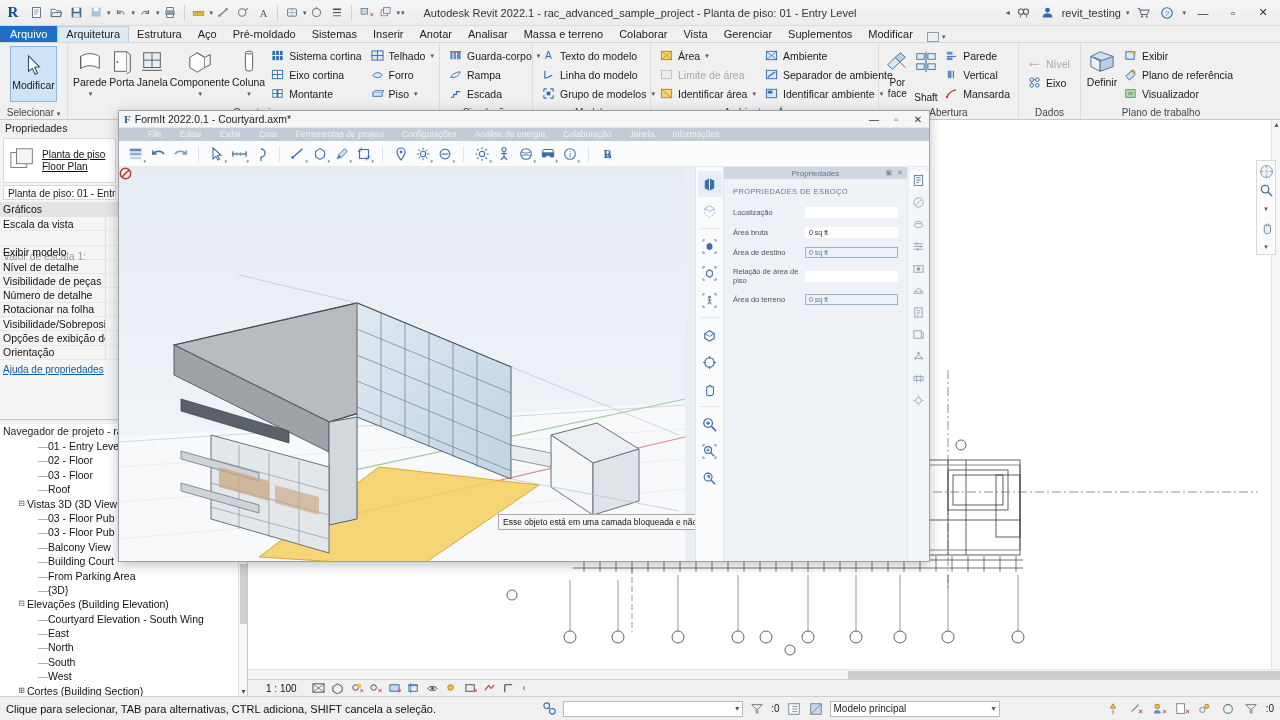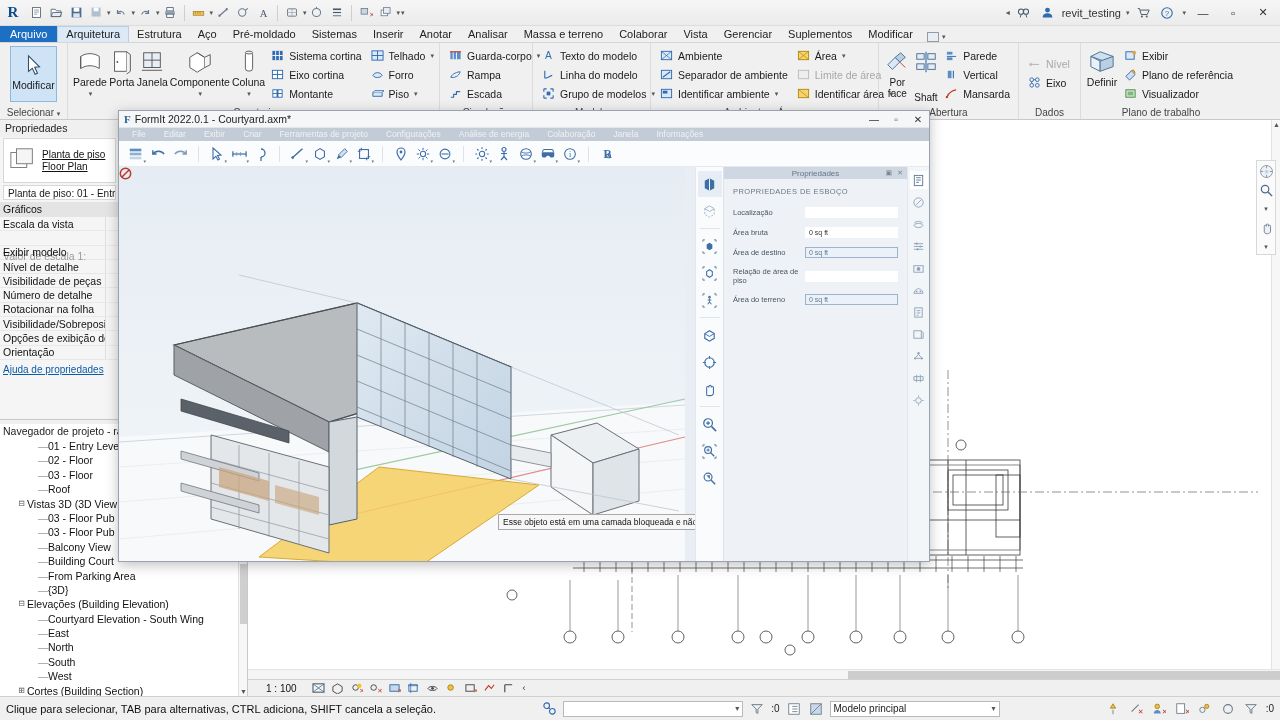--- a/index.html
+++ b/index.html
@@ -161,21 +161,21 @@
   }
   .fi-title{
     height:17px; background:#f4f6f8; display:flex; align-items:center; gap:4px; padding-left:5px;
     font-size:10.5px; color:#222; border-bottom:1px solid #e2e6ea;
   }
   .fi-title .flogo{font-weight:bold;color:#2c5f8f;font-family:"Liberation Serif",serif;font-size:11px;}
   .fi-title .fbtns{margin-left:auto;display:flex;}
   .fi-title .fb{width:22px;height:17px;display:flex;align-items:center;justify-content:center;font-size:10px;color:#333;}
   .fi-menu{
     height:13px; background:#c3ccd6; display:flex; align-items:center; font-size:8.5px; color:#eef2f6;
-    padding-left:4px; gap:0px;
+    padding-left:20px; gap:0px;
   }
   .fi-menu .mi{padding:0 9px; white-space:nowrap; line-height:13px;}
   .fi-toolbar{
     height:26px; background:#fbfcfd; border-bottom:1px solid #e6eaee; display:flex; align-items:center; padding-left:6px;
   }
   .fi-tsep{width:1px;height:16px;background:#dde3e9;margin:0 7px;}
   .ti{width:22px;height:22px;display:flex;align-items:center;justify-content:center;position:relative;color:#3d6ea8;}
   .ti .dd{position:absolute;right:1px;bottom:1px;font-size:5px;color:#6d7b8a;}
   .fi-body{flex:1;display:flex;position:relative;background:#dfe6ee;min-height:0;}
   .fi-3d{flex:1;position:relative;overflow:hidden;background:#e8eef4;}
@@ -325,20 +325,21 @@
     </span>
     <span class="qat-ico">
       <svg width="14" height="13" viewBox="0 0 16 16">
           <rect x="2" y="5" width="8" height="7" fill="#fff" stroke="#6b7b8c"></rect>
           <rect x="5" y="2" width="8" height="7" fill="#e6eef5" stroke="#6b7b8c"></rect>
         </svg>
     </span>
     <span class="caret">▾</span>
     <span class="caret">▾</span>
 
+    <div class="qat-title">Autodesk Revit 2022.1 - rac_advanced_sample_project - Planta de piso: 01 - Entry Level</div>
 
     <div class="qat-right">
       <span style="font-size:8px;color:#555;">◂</span>
       <span class="qat-ico">
         <svg width="15" height="13" viewBox="0 0 18 16">
             <circle cx="6" cy="7" r="3.2" fill="none" stroke="#4a5a6a" stroke-width="1.3"></circle>
             <circle cx="12" cy="7" r="3.2" fill="none" stroke="#4a5a6a" stroke-width="1.3"></circle>
             <line x1="6" y1="10.5" x2="5" y2="14" stroke="#4a5a6a" stroke-width="1.2"></line>
             <line x1="12" y1="10.5" x2="13" y2="14" stroke="#4a5a6a" stroke-width="1.2"></line>
           </svg>
@@ -607,20 +608,50 @@
       </div>
       <div class="rp-title">Modelo</div>
     </div>
 
     <div class="rpanel" style="width:228px;">
       <div class="rp-body">
         <div class="smallcol">
           <div class="smallbtn">
             <span class="si">
                 <svg width="13" height="13" viewBox="0 0 14 14">
+                  <rect x="1.5" y="2.5" width="11" height="9" fill="#f6d36b" stroke="#b08a16"></rect>
+                  <path d="M1.5 2.5l11 9M12.5 2.5l-11 9" stroke="#b08a16" stroke-width=".8"></path>
+                </svg>
+              </span>
+            <span>Área</span>
+            <span class="caret">▾</span>
+          </div>
+          <div class="smallbtn dis">
+            <span class="si">
+                <svg width="13" height="13" viewBox="0 0 14 14">
+                  <rect x="1.5" y="2.5" width="11" height="9" fill="#eeeeee" stroke="#bbbbbb"></rect>
+                </svg>
+              </span>
+            <span>Limite de área</span>
+          </div>
+          <div class="smallbtn">
+            <span class="si">
+                <svg width="13" height="13" viewBox="0 0 14 14">
+                  <rect x="1.5" y="2.5" width="11" height="9" fill="#f6d36b" stroke="#b08a16"></rect>
+                  <path d="M1.5 2.5l11 9" stroke="#b08a16" stroke-width=".8"></path>
+                </svg>
+              </span>
+            <span>Identificar área</span>
+            <span class="caret">▾</span>
+          </div>
+        </div>
+        <div class="smallcol">
+          <div class="smallbtn">
+            <span class="si">
+                <svg width="13" height="13" viewBox="0 0 14 14">
                   <rect x="1.5" y="2.5" width="11" height="9" fill="#dbe8f5" stroke="#2f6bb0"></rect>
                   <path d="M1.5 2.5l11 9M12.5 2.5l-11 9" stroke="#2f6bb0" stroke-width=".8"></path>
                 </svg>
               </span>
             <span>Ambiente</span>
           </div>
           <div class="smallbtn">
             <span class="si">
                 <svg width="13" height="13" viewBox="0 0 14 14">
                   <rect x="1.5" y="2.5" width="11" height="9" fill="#dbe8f5" stroke="#2f6bb0"></rect>
@@ -630,50 +661,20 @@
             <span>Separador de ambiente</span>
           </div>
           <div class="smallbtn">
             <span class="si">
                 <svg width="13" height="13" viewBox="0 0 14 14">
                   <rect x="1.5" y="2.5" width="11" height="9" fill="#dbe8f5" stroke="#2f6bb0"></rect>
                   <rect x="3" y="4" width="5" height="3" fill="#2f6bb0"></rect>
                 </svg>
               </span>
             <span>Identificar ambiente</span>
-            <span class="caret">▾</span>
-          </div>
-        </div>
-        <div class="smallcol">
-          <div class="smallbtn">
-            <span class="si">
-                <svg width="13" height="13" viewBox="0 0 14 14">
-                  <rect x="1.5" y="2.5" width="11" height="9" fill="#f6d36b" stroke="#b08a16"></rect>
-                  <path d="M1.5 2.5l11 9M12.5 2.5l-11 9" stroke="#b08a16" stroke-width=".8"></path>
-                </svg>
-              </span>
-            <span>Área</span>
-            <span class="caret">▾</span>
-          </div>
-          <div class="smallbtn dis">
-            <span class="si">
-                <svg width="13" height="13" viewBox="0 0 14 14">
-                  <rect x="1.5" y="2.5" width="11" height="9" fill="#eeeeee" stroke="#bbbbbb"></rect>
-                </svg>
-              </span>
-            <span>Limite de área</span>
-          </div>
-          <div class="smallbtn">
-            <span class="si">
-                <svg width="13" height="13" viewBox="0 0 14 14">
-                  <rect x="1.5" y="2.5" width="11" height="9" fill="#f6d36b" stroke="#b08a16"></rect>
-                  <path d="M1.5 2.5l11 9" stroke="#b08a16" stroke-width=".8"></path>
-                </svg>
-              </span>
-            <span>Identificar área</span>
             <span class="caret">▾</span>
           </div>
         </div>
       </div>
       <div class="rp-title">
         <span>Ambiente e Área</span>
         <span class="panel-arrow">▾</span>
       </div>
     </div>
 

